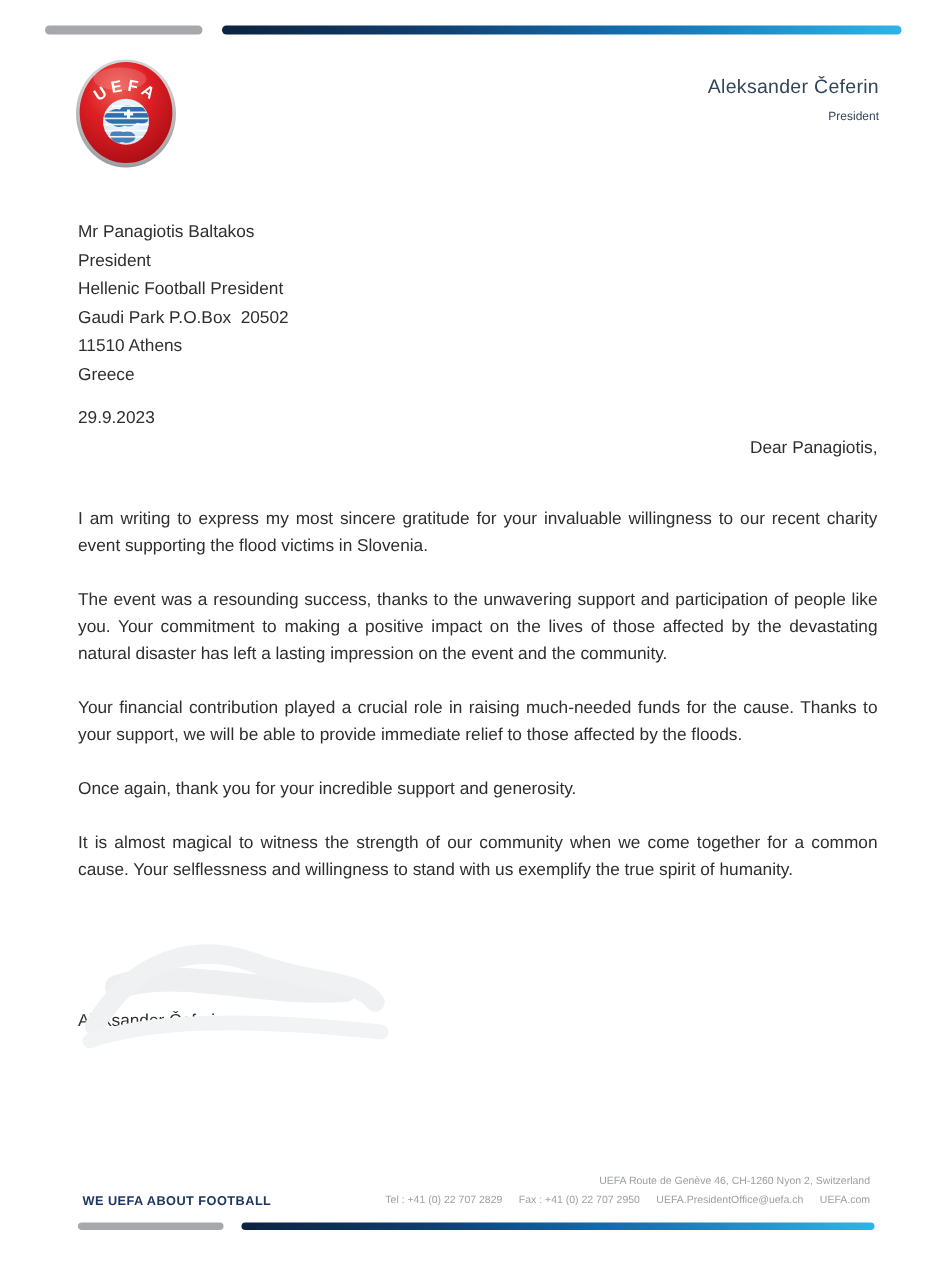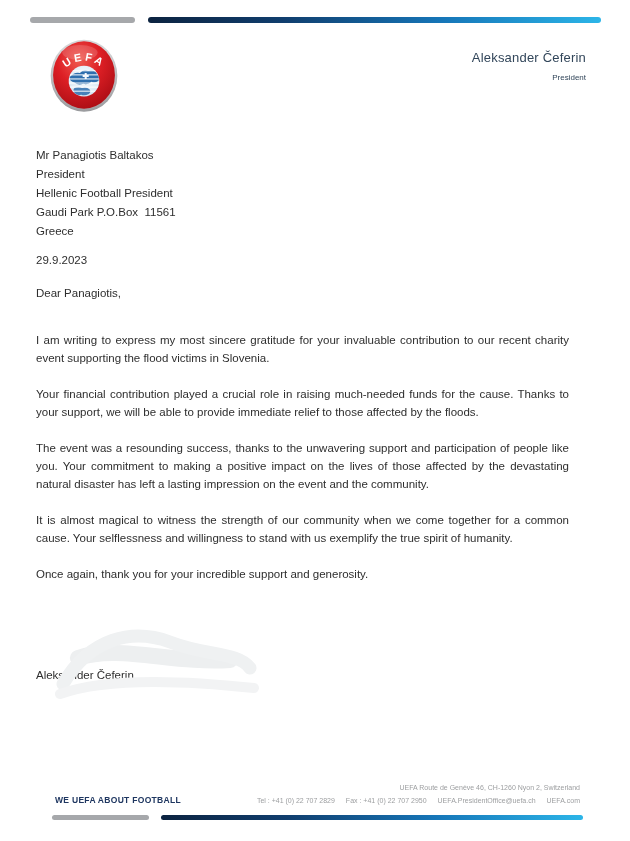--- a/index.html
+++ b/index.html
@@ -19,24 +19,24 @@
 
   
   .logo { position:absolute; left:50px; top:37px; width:68px; height:76px; }
 
   
   .sender { position:absolute; top:50px; right:44px; text-align:right; color:#32465a; }
   .sender-name { font-size:13px; letter-spacing:0.2px; }
   .sender-title { font-size:8px; margin-top:8px; }
 
   
-  .letter { position:absolute; left:36px; top:146px; width:533px; font-size:11.5px; }
+  .letter { position:absolute; left:52px; top:146px; width:533px; font-size:11.5px; }
   .recipient div { line-height:19px; white-space:pre; }
   .date-row { padding-right:22px; margin-top:12px; line-height:15px; }
-  .salutation { margin-top:18px; line-height:15px; }
+  .salutation { margin-top:5px; line-height:15px;text-align:right; }
   .body p { margin:18px 0 0 0; line-height:18px; text-align:justify; }
   .body p.first { margin-top:30px; }
   .sig-block { margin-top:84px; line-height:17px; }
 
   
   .signature-img { position:absolute; left:48px; top:616px; width:218px; height:94px; }
 
   
   .slogan { position:absolute; left:55px; top:795px; font-size:8.5px; font-weight:bold;
     color:#1e3660; letter-spacing:0.3px; }
@@ -98,33 +98,34 @@
   <div class="sender">
     <div class="sender-name">Aleksander Čeferin</div>
     <div class="sender-title">President</div>
   </div>
 
   <div class="letter">
     <div class="recipient">
       <div>Mr Panagiotis Baltakos</div>
       <div>President</div>
       <div>Hellenic Football President</div>
-      <div>Gaudi Park P.O.Box  11561</div>
+      <div>Gaudi Park P.O.Box  20502</div>
+      <div>11510 Athens</div>
       <div>Greece</div>
     </div>
 
     <div class="date-row">29.9.2023</div>
     <div class="salutation">Dear Panagiotis,</div>
 
     <div class="body">
-      <p class="first">I am writing to express my most sincere gratitude for your invaluable contribution to our recent charity event supporting the flood victims in Slovenia.</p>
+      <p class="first">I am writing to express my most sincere gratitude for your invaluable willingness to our recent charity event supporting the flood victims in Slovenia.</p>
+      <p>The event was a resounding success, thanks to the unwavering support and participation of people like you. Your commitment to making a positive impact on the lives of those affected by the devastating natural disaster has left a lasting impression on the event and the community.</p>
       <p>Your financial contribution played a crucial role in raising much-needed funds for the cause. Thanks to your support, we will be able to provide immediate relief to those affected by the floods.</p>
-      <p>The event was a resounding success, thanks to the unwavering support and participation of people like you. Your commitment to making a positive impact on the lives of those affected by the devastating natural disaster has left a lasting impression on the event and the community.</p>
+      <p>Once again, thank you for your incredible support and generosity.</p>
       <p>It is almost magical to witness the strength of our community when we come together for a common cause. Your selflessness and willingness to stand with us exemplify the true spirit of humanity.</p>
-      <p>Once again, thank you for your incredible support and generosity.</p>
     </div>
 
     <div class="sig-block">
       <div>Aleksander Čeferin</div>
     </div>
   </div>
 
   <div class="signature-img">
     <svg width="218" height="94" viewBox="0 0 218 94" aria-hidden="true">
       <path d="M30 42 C 70 28, 125 48, 182 44" stroke="#edeff0" stroke-width="16" fill="none" stroke-linecap="round"></path>

